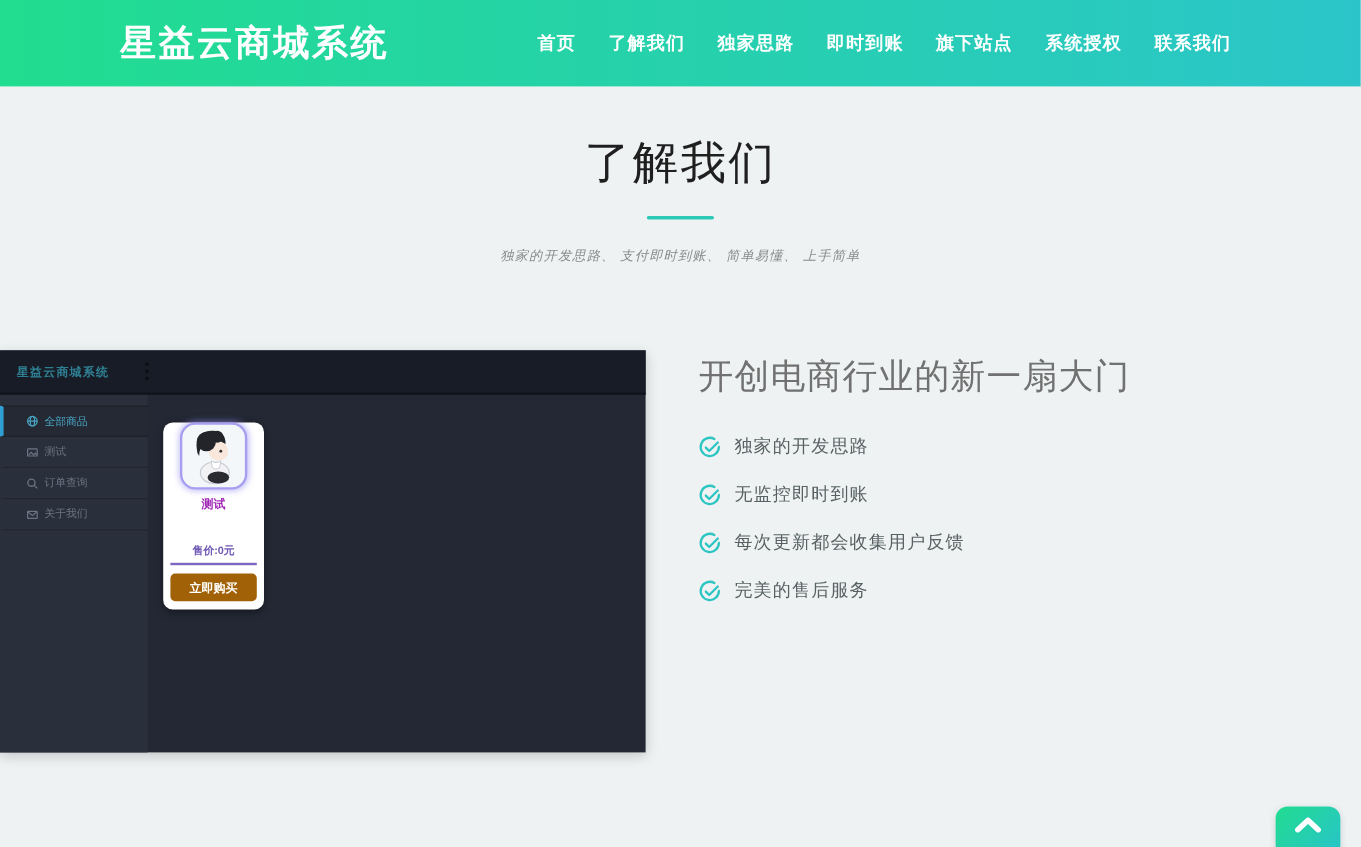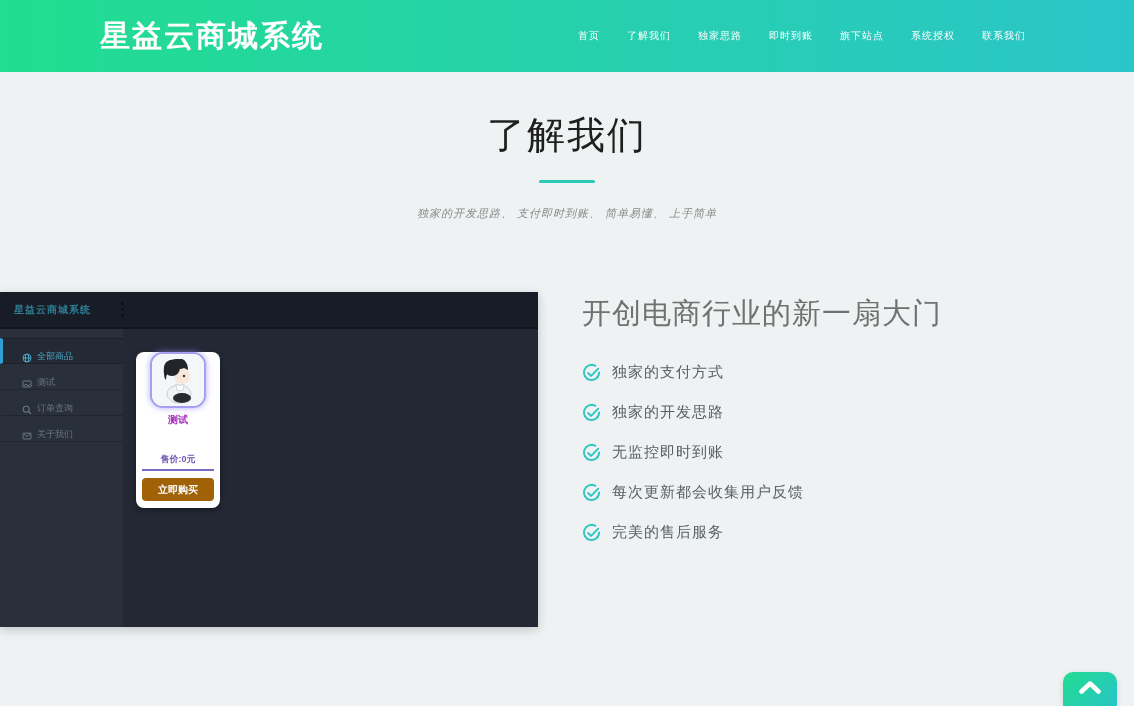--- a/index.html
+++ b/index.html
@@ -13,21 +13,21 @@
   .site-header {
     height:72px;
     background:linear-gradient(90deg,#21dd8f 0%,#2bc5c9 100%);
     display:flex; align-items:center;
     padding:0 108px 0 100px;
     color:#fff;
   }
   .brand { font-size:30px; font-weight:bold; letter-spacing:2px; cursor:pointer; }
   .main-nav { margin-left:auto; display:flex; gap:27px; }
   .main-nav a {
-    color:#fff; text-decoration:none; font-size:10px; font-weight:normal;
+    color:#fff; text-decoration:none; font-size:15px; font-weight:bold;
     letter-spacing:1px; cursor:pointer; white-space:nowrap;
   }
   
   .hero { text-align:center; margin-top:38px; }
   .hero h1 { font-size:38px; font-weight:400; color:#1f1f1f; letter-spacing:2px; }
   .hero-divider { width:56px; height:3px; background:#2cc9b7; margin:19px auto 0; border-radius:2px; }
   .hero-sub { margin-top:23px; font-size:11px; font-style:italic; color:#8a8a8a; letter-spacing:1px; }
   
   .content-row { display:flex; align-items:flex-start; margin-top:71px; }
   
@@ -42,21 +42,21 @@
     display:flex; align-items:center; padding-left:14px;
   }
   .sc-brand { font-size:10px; font-weight:bold; color:#2f7f93; letter-spacing:1px; }
   .kebab { margin-left:30px; display:flex; flex-direction:column; gap:3px; cursor:pointer; }
   .kebab i { width:3px; height:3px; background:#0c0f15; border-radius:50%; }
   .sc-body { flex:1; display:flex; }
   .sc-sidebar {
     width:123px; flex-shrink:0; background:#2a303b; padding-top:9px;
   }
   .sc-item {
-    height:26px; display:flex; align-items:flex-end;
+    height:26px; display:flex; align-items:center;
     padding-left:19px; gap:5px;
     font-size:9px; color:#6b7482;
     border-left:3px solid transparent;
     border-bottom:1px solid rgba(0,0,0,.22);
     cursor:pointer; white-space:nowrap;
   }
   .sc-item:first-child { border-top:1px solid rgba(0,0,0,.22); }
   .sc-item.active {
     color:#4aa6c6; border-left-color:#2f9fd4; background:rgba(0,0,0,.13);
   }
@@ -188,27 +188,20 @@
   </div>
 
   <div class="about">
     <h2>开创电商行业的新一扇大门</h2>
     <ul>
       <li>
         <svg width="19" height="19" viewBox="0 0 20 20" fill="none" stroke="#2cc5c2" stroke-width="2" stroke-linecap="round" stroke-linejoin="round">
           <path d="M18 10 a8 8 0 1 1 -4 -7"></path>
             <path d="M6.5 10.5 l3 3 L17 6"></path>
         </svg>
-        <span>独家的支付方式</span>
-      </li>
-      <li>
-        <svg width="19" height="19" viewBox="0 0 20 20" fill="none" stroke="#2cc5c2" stroke-width="2" stroke-linecap="round" stroke-linejoin="round">
-          <path d="M18 10 a8 8 0 1 1 -4 -7"></path>
-            <path d="M6.5 10.5 l3 3 L17 6"></path>
-        </svg>
         <span>独家的开发思路</span>
       </li>
       <li>
         <svg width="19" height="19" viewBox="0 0 20 20" fill="none" stroke="#2cc5c2" stroke-width="2" stroke-linecap="round" stroke-linejoin="round">
           <path d="M18 10 a8 8 0 1 1 -4 -7"></path>
             <path d="M6.5 10.5 l3 3 L17 6"></path>
         </svg>
         <span>无监控即时到账</span>
       </li>
       <li>

